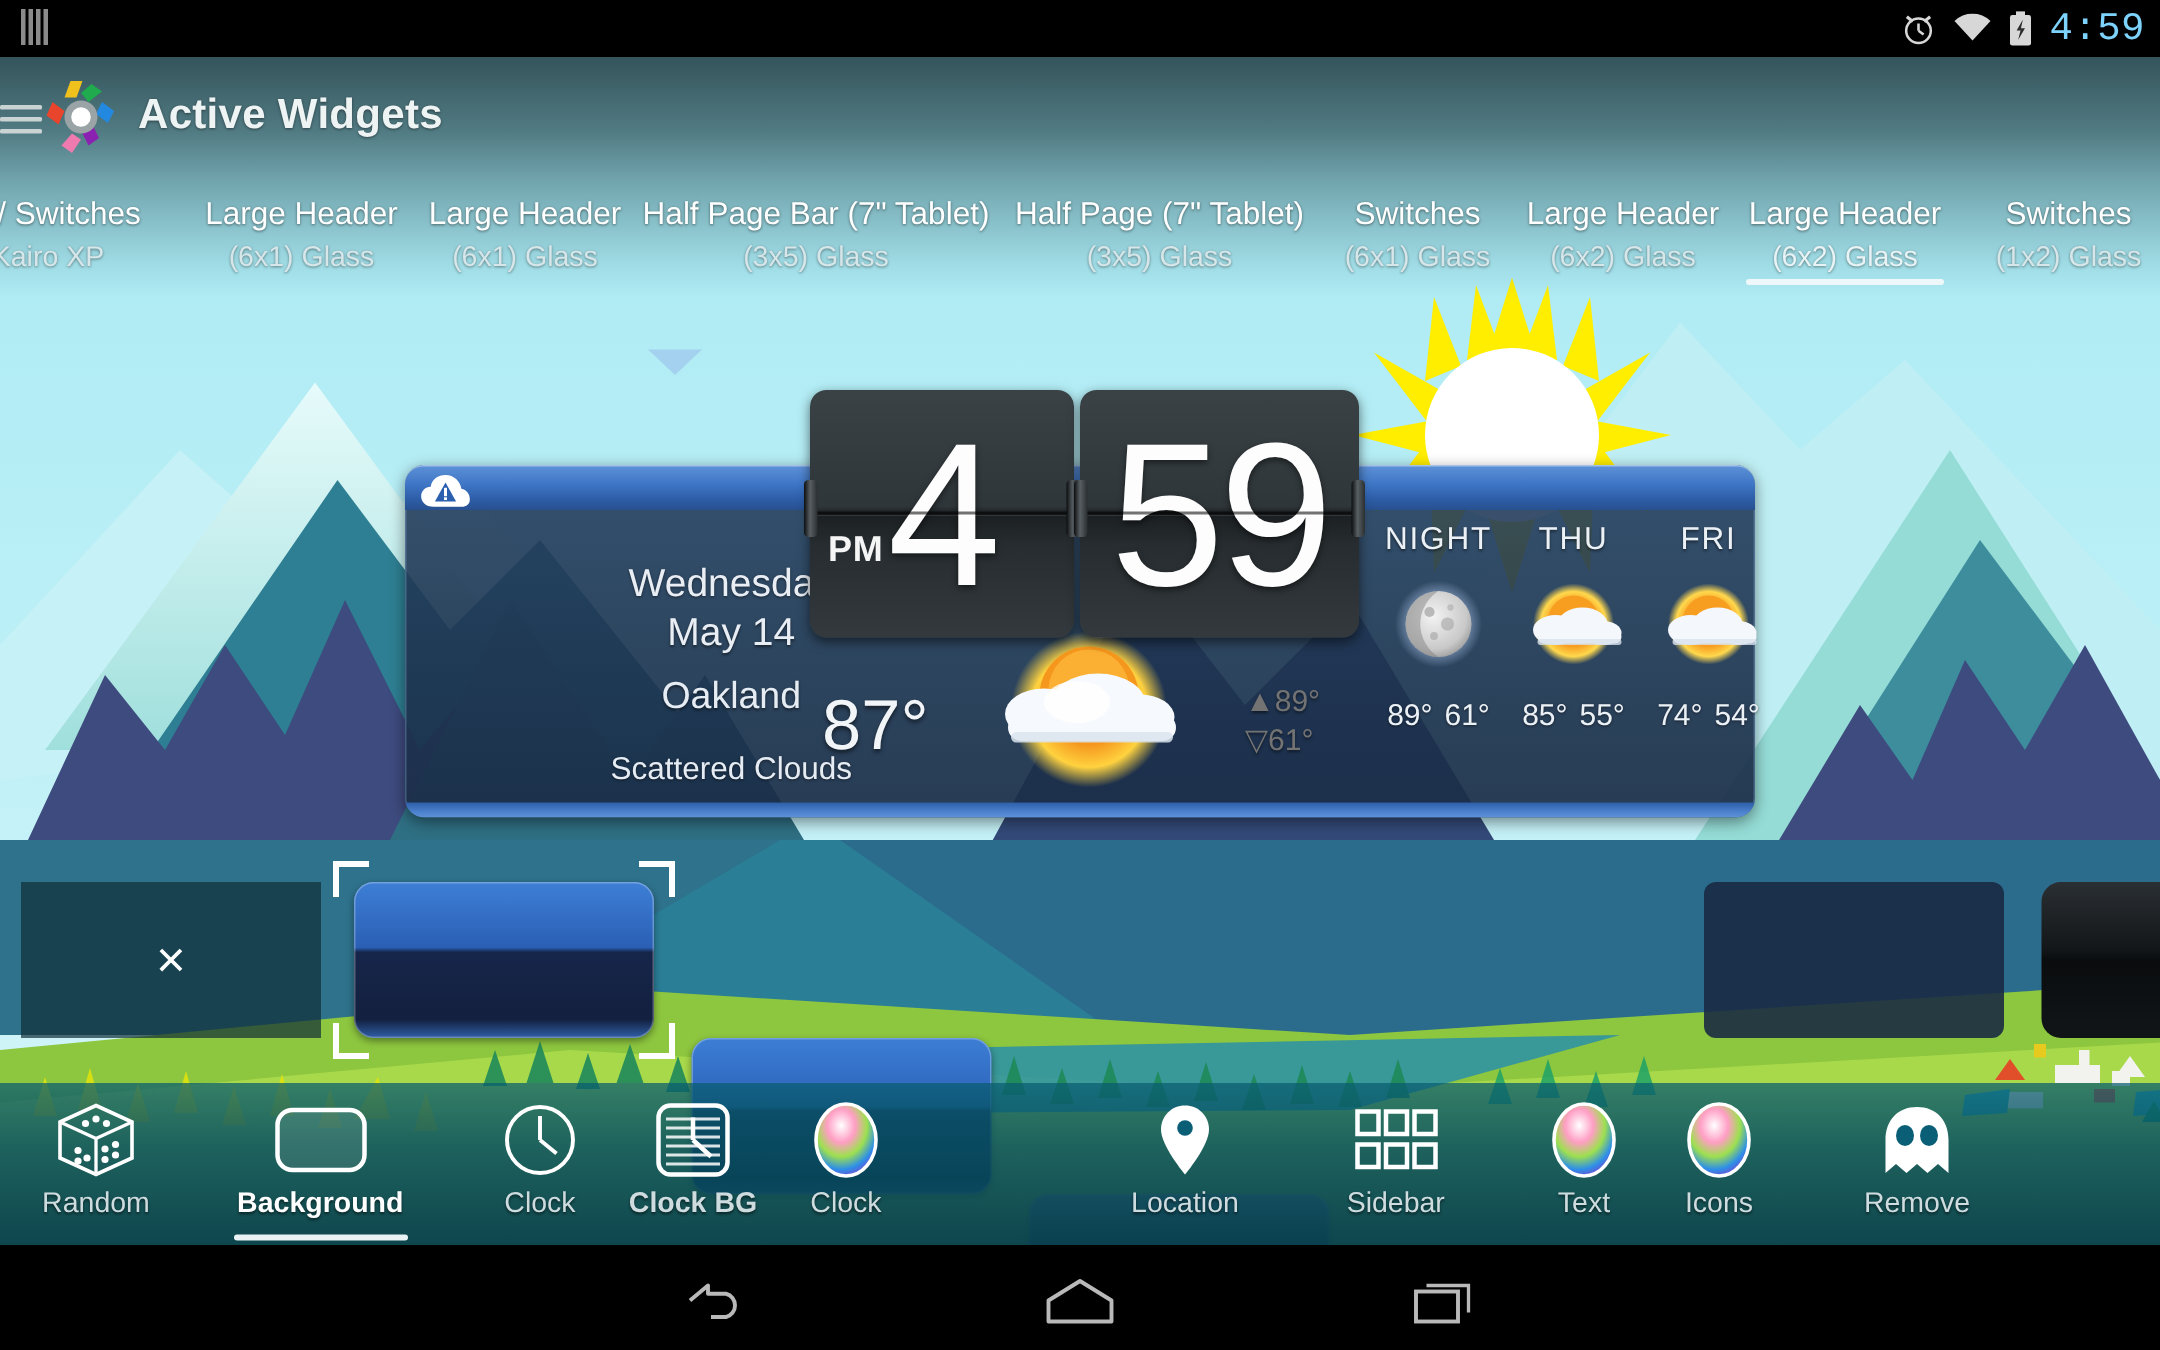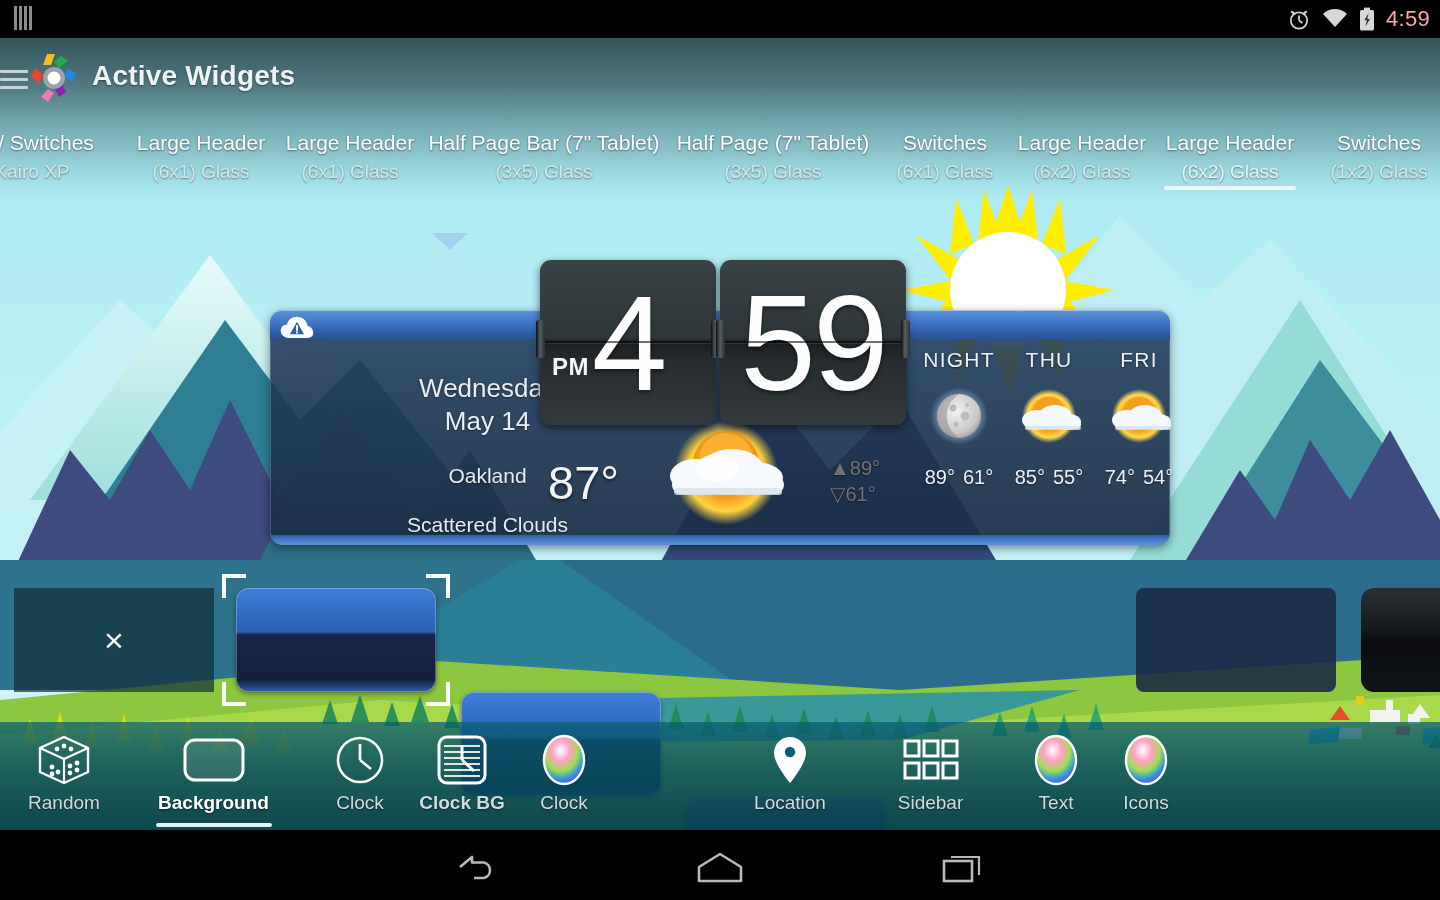--- a/index.html
+++ b/index.html
@@ -14,21 +14,21 @@
   
   .wallpaper { position:absolute; left:0; top:0; width:1440px; height:830px; overflow:hidden;
                background:linear-gradient(180deg,#a8e9f2 0%,#aeecf5 30%,#bdf0f7 55%,#cdf3f8 70%,#d6f5f8 80%); }
   .wall-svg { position:absolute; left:0; top:0; width:1440px; height:830px; }
 
   
   .statusbar { position:absolute; left:0; top:0; width:1440px; height:38px; background:#000; z-index:40; }
   .sb-left { position:absolute; left:14px; top:6px; display:flex; gap:2px; }
   .sb-left i { display:block; width:3px; height:24px; background:#8b8b8b; }
   .sb-right { position:absolute; right:10px; top:0; height:38px; display:flex; align-items:center; gap:11px; }
-  .sb-time { color:#fca5a5; font-size:22px; letter-spacing:.3px; }
+  .sb-time { color:#7dd3fc; font-size:26px; letter-spacing:.3px;font-family:Liberation Mono, monospace; }
 
   
   .actionbar { position:absolute; left:0; top:38px; width:1440px; height:82px; z-index:35;
                background:linear-gradient(180deg,rgba(20,42,48,.78) 0%,rgba(26,54,61,.62) 60%,rgba(40,78,86,.45) 100%);}
   .hamburger { position:absolute; left:0px; top:27px; width:28px; }
   .hamburger i { display:block; height:3px; background:#c9d3d4; margin:5px 0; width:28px; border-radius:1px; }
   .app-logo { position:absolute; left:28px; top:53px; width:52px; height:52px; }
   .app-title { position:absolute; left:92px; top:60px; font-size:28px; color:#eef3f3; font-weight:700; letter-spacing:.2px;
                text-shadow:0 1px 2px rgba(0,0,0,.45); }
 
@@ -55,21 +55,21 @@
   .widget-bottom { position:absolute; left:0; bottom:0; width:100%; height:10px;
       background:linear-gradient(180deg,#2e5ea8 0%,#4a80cc 60%,#5e92d8 100%);
       border-radius:0 0 12px 12px; }
   .widget-tail { position:absolute; left:432px; top:233px; width:0; height:0;
       border-left:18px solid transparent; border-right:18px solid transparent;
       border-top:17px solid rgba(158,200,236,.75); z-index:21; }
   .warn-icon { position:absolute; left:10px; top:6px; width:34px; height:24px; z-index:24; }
   .w-date { position:absolute; left:30px; top:62px; width:375px; text-align:center; }
   .w-day  { font-size:26px; color:#e9eef4; line-height:33px; text-shadow:0 1px 2px rgba(0,0,0,.5); }
   .w-mon  { font-size:26px; color:#e9eef4; line-height:33px; text-shadow:0 1px 2px rgba(0,0,0,.5); }
-  .w-city { font-size:21px; color:#e6ecf3; margin-top:24px; line-height:28px; text-shadow:0 1px 2px rgba(0,0,0,.5); }
+  .w-city { font-size:25px; color:#e6ecf3; margin-top:12px; line-height:28px; text-shadow:0 1px 2px rgba(0,0,0,.5); }
   .w-cond { font-size:21px; color:#e6ecf3; line-height:28px; text-shadow:0 1px 2px rgba(0,0,0,.5);margin-top:21px; }
   .w-temp { position:absolute; left:548px; top:455px; font-size:47px; color:#f2f5f8; font-weight:300;
             text-shadow:0 2px 3px rgba(0,0,0,.55); z-index:23; }
   .w-bigicon { position:absolute; left:648px; top:418px; width:160px; height:110px; z-index:22; }
   .w-hilo { position:absolute; left:830px; top:455px; z-index:23; text-align:left; }
   .w-hilo div { font-size:20px; color:#737373; line-height:26px; text-shadow:0 1px 2px rgba(0,0,0,.5); white-space:nowrap; }
   .fc { position:absolute; top:0; width:110px; text-align:center; }
   .fc .fd { font-size:21px; color:#ecf1f6; letter-spacing:1.2px; margin-top:38px; text-shadow:0 1px 2px rgba(0,0,0,.5); }
   .fc .fi { height:58px; margin-top:14px; position:relative; }
   .fc .ft { font-size:20px; color:#ecf1f6; margin-top:22px; text-shadow:0 1px 2px rgba(0,0,0,.5); }
@@ -533,20 +533,30 @@
 
     <div class="tool" style="left:1089px; width:114px;">
       <div class="ic">
         <svg width="46" height="52" viewBox="0 0 46 52">
           <ellipse cx="23" cy="26" rx="20" ry="24" fill="url(#cw1)" stroke="#ffffff" stroke-width="2.4"></ellipse>
         </svg>
       </div>
       <div class="lb">Icons</div>
     </div>
 
+    <div class="tool" style="left:1204px; width:148px;">
+      <div class="ic">
+        <svg width="52" height="48" viewBox="0 0 52 48">
+          <path d="M26 2 C13 2 5 11 5 24 L5 46 L12 40 L19 46 L26 40 L33 46 L40 40 L47 46 L47 24 C47 11 39 2 26 2 Z" fill="#ffffff"></path>
+          <ellipse cx="18" cy="21" rx="6" ry="7" fill="#0a5f76"></ellipse>
+          <ellipse cx="34" cy="21" rx="6" ry="7" fill="#0a5f76"></ellipse>
+        </svg>
+      </div>
+      <div class="lb">Remove</div>
+    </div>
   </div>
 
   <div class="tabstrip">
     <div class="tab" style="left:-68px; width:200px;">
       <div class="t1">r w/ Switches</div>
       <div class="t2">Kairo XP</div>
     </div>
     <div class="tab" style="left:126px; width:150px;">
       <div class="t1">Large Header</div>
       <div class="t2">(6x1) Glass</div>

